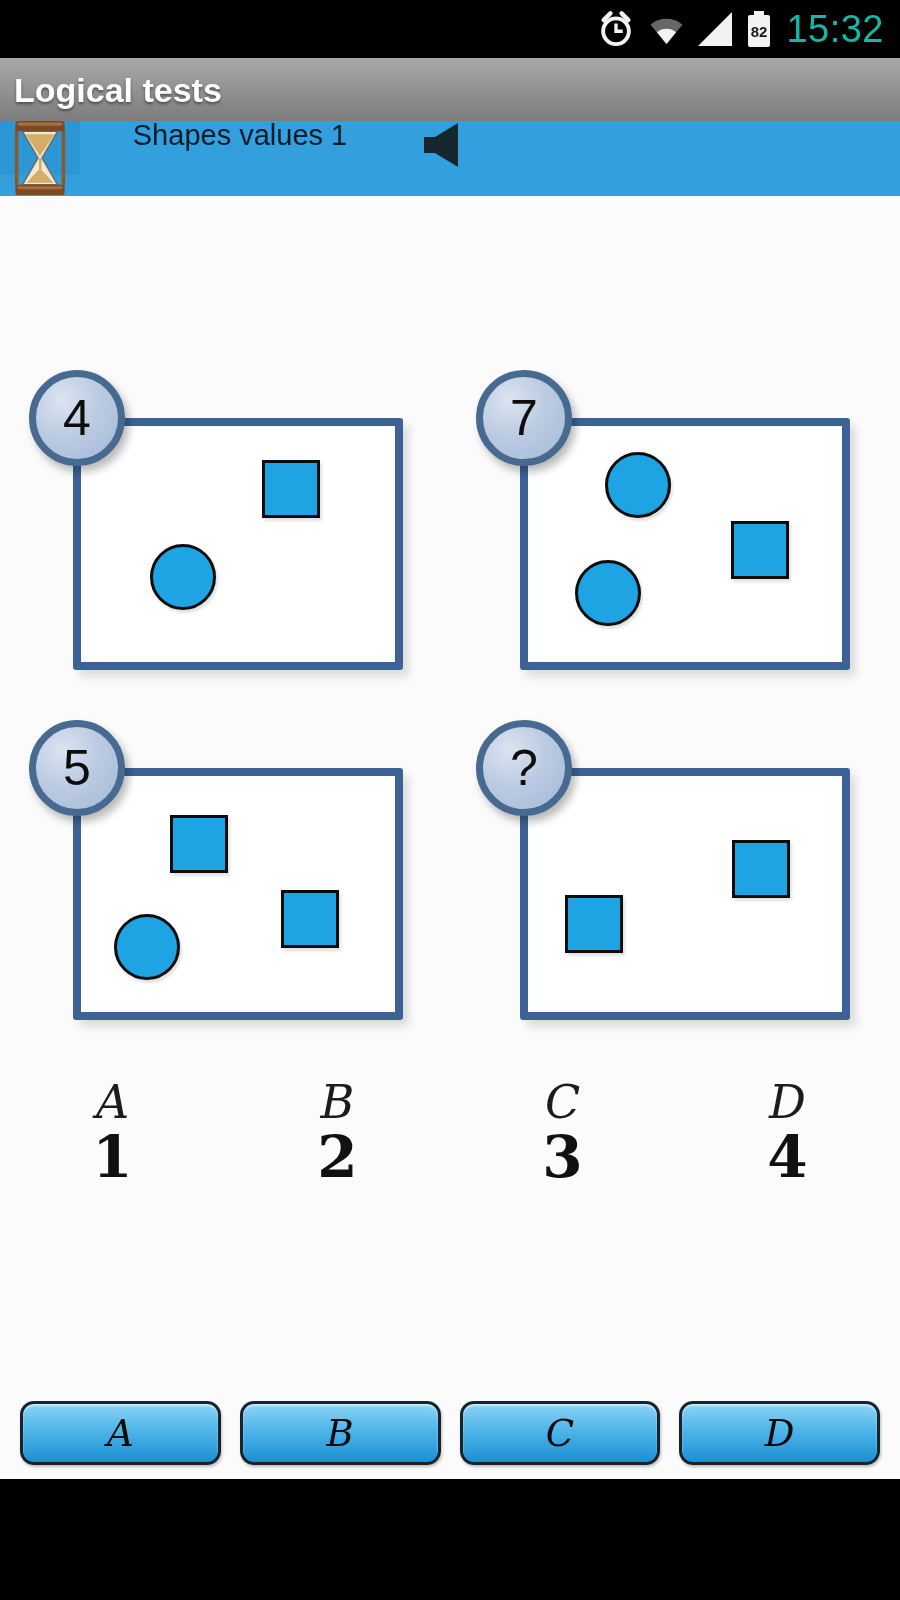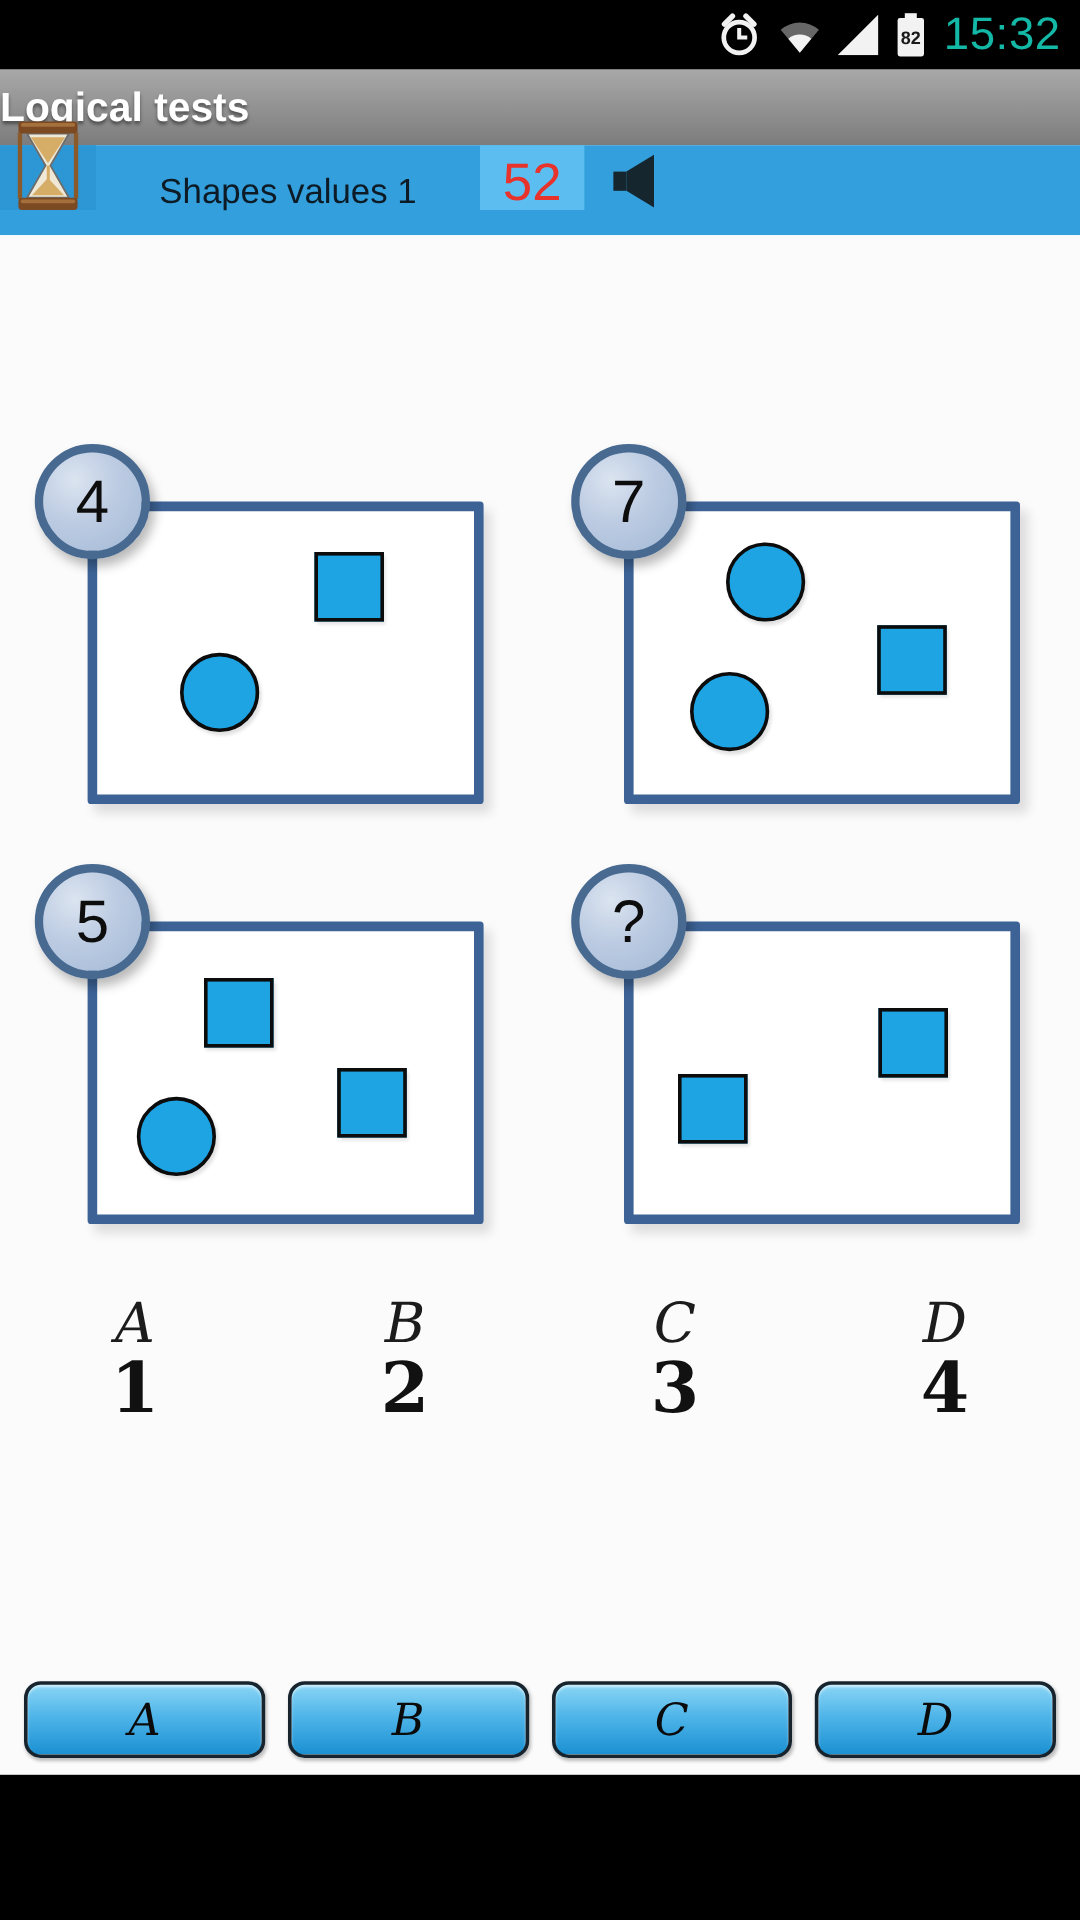--- a/index.html
+++ b/index.html
@@ -19,27 +19,27 @@
 
   
   .status-bar{position:absolute;left:0;top:0;width:900px;height:58px;background:#000;
     display:flex;align-items:center;justify-content:flex-end;gap:13px;padding-right:16px;text-align:center;}
   .status-bar svg{display:block;}
   .sb-time{color:#14b8a6;font-size:38px;letter-spacing:0.5px;line-height:1;}
 
   
   .title-bar{position:absolute;left:0;top:58px;width:900px;height:63px;
     background:linear-gradient(180deg,#a8a8a8 0%,#909090 55%,#7c7c7c 100%);
-    display:flex;align-items:center;}
+    display:flex;align-items:center;padding-left:14px;}
   .title-bar span{color:#fff;font-size:34px;font-weight:bold;line-height:1;
     text-shadow:0 2px 3px rgba(0,0,0,0.45);}
 
   
   .game-header{position:absolute;left:0;top:121px;width:900px;height:75px;display:flex;background:var(--header-blue);}
-  .gh-cell{display:flex;align-items:flex-end;justify-content:center;height:54px;}
+  .gh-cell{display:flex;align-items:flex-start;justify-content:center;height:54px;}
   .gh-hourglass{width:80px;background:var(--header-blue-dark);}
   .gh-name{width:320px;}
   .gh-timer{width:87px;background:var(--timer-bg);}
   .gh-question{flex:1;}
   .gh-speaker{width:84px;}
   .gh-text{color:var(--ink);font-size:29px;line-height:1;}
   .gh-timer-text{color:var(--timer-red);font-size:44px;line-height:1;}
 
   
   .content{position:absolute;left:0;top:196px;width:900px;height:1283px;background:#FBFBFB;}
@@ -126,23 +126,20 @@
         <polygon points="25,46 38,60 12,60" fill="#d6ad67"></polygon>
         <rect x="1" y="0" width="48" height="10" rx="3" fill="#7c4a22"></rect>
         <rect x="3" y="1.5" width="44" height="3" rx="1.5" fill="#a5703c"></rect>
         <rect x="1" y="62" width="48" height="10" rx="3" fill="#7c4a22"></rect>
         <rect x="3" y="63.5" width="44" height="3" rx="1.5" fill="#a5703c"></rect>
       </svg>
     </div>
     <div class="gh-cell gh-name">
       <span class="gh-text">Shapes values 1</span>
     </div>
-    <div class="gh-cell gh-timer">
-      <span class="gh-timer-text">52</span>
-    </div>
     <div class="gh-cell gh-speaker">
       <svg width="36" height="48" viewBox="0 0 36 46">
         <rect x="0" y="15" width="11" height="16" fill="#16262f"></rect>
         <polygon points="11,15 34,1 34,45 11,31" fill="#16262f"></polygon>
       </svg>
     </div>
   </div>
 
   <div class="content">
 

